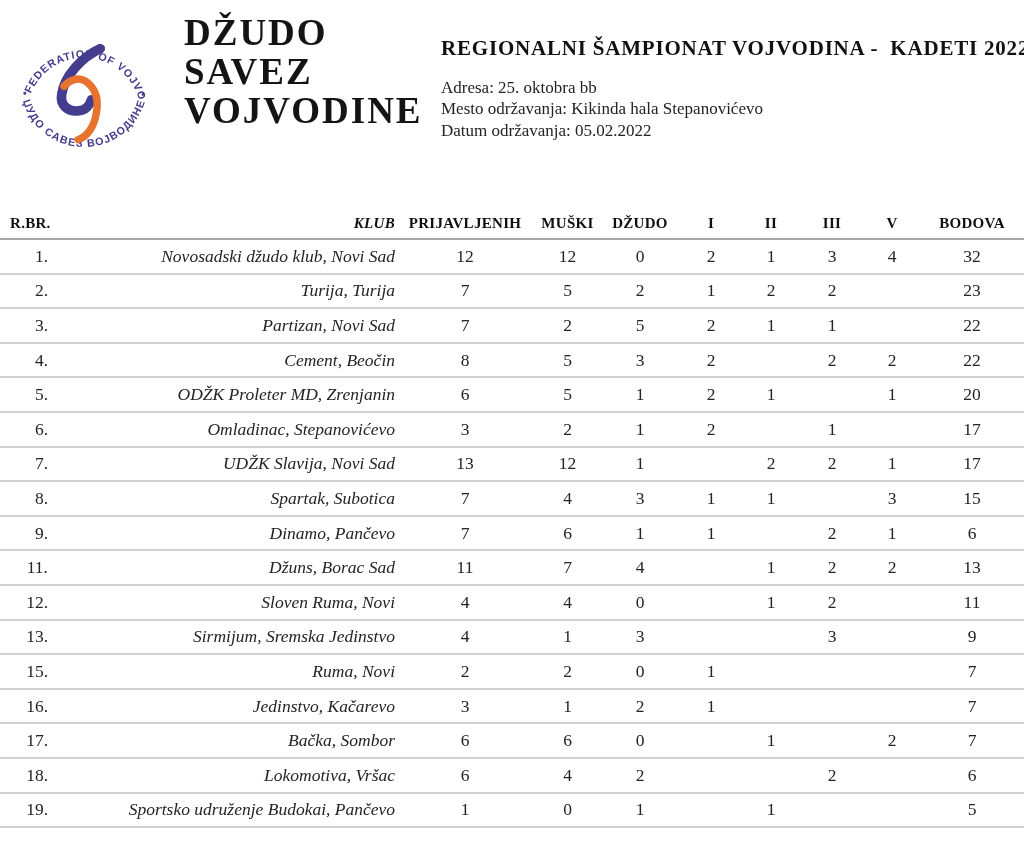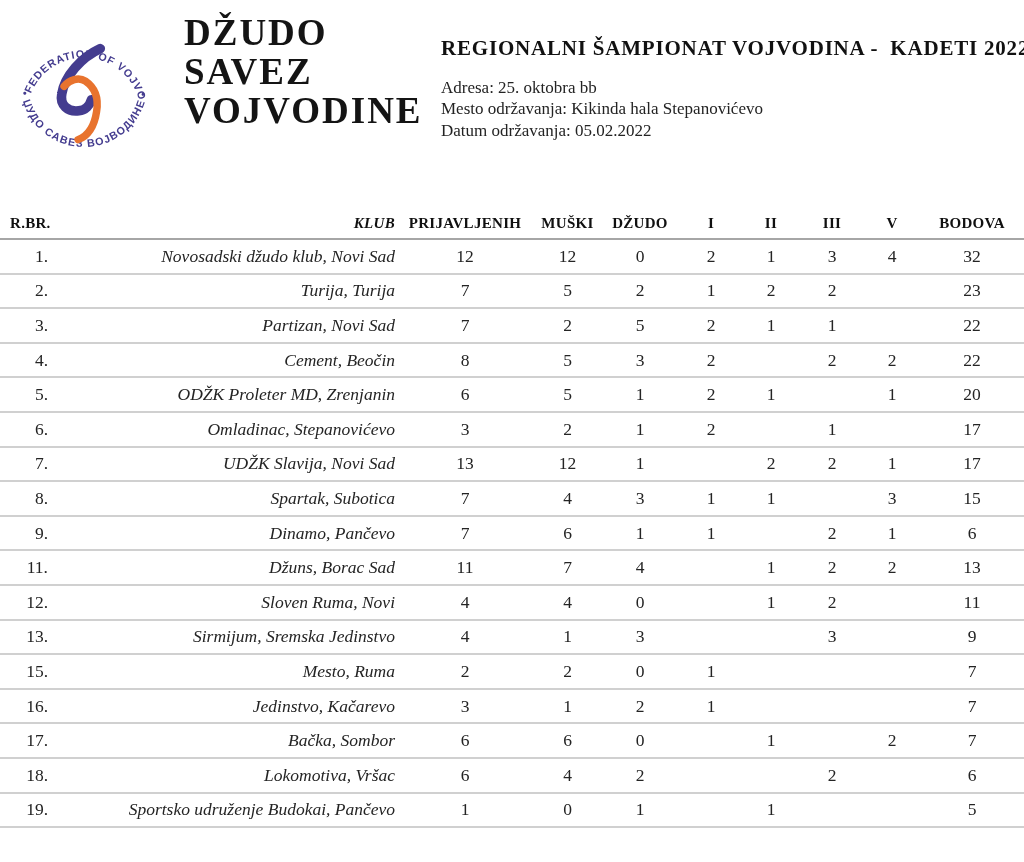--- a/index.html
+++ b/index.html
@@ -258,21 +258,21 @@
       <td class="col-mid">1</td>
       <td class="col-mid">3</td>
       <td class="col-mid"></td>
       <td class="col-mid"></td>
       <td class="col-mid">3</td>
       <td class="col-mid"></td>
       <td class="col-last">9</td>
     </tr>
         <tr>
       <td class="col-rank">15.</td>
-      <td class="col-klub">Mesto, Ruma</td>
+      <td class="col-klub">Ruma, Novi</td>
       <td class="col-mid">2</td>
       <td class="col-mid">2</td>
       <td class="col-mid">0</td>
       <td class="col-mid">1</td>
       <td class="col-mid"></td>
       <td class="col-mid"></td>
       <td class="col-mid"></td>
       <td class="col-last">7</td>
     </tr>
         <tr>

